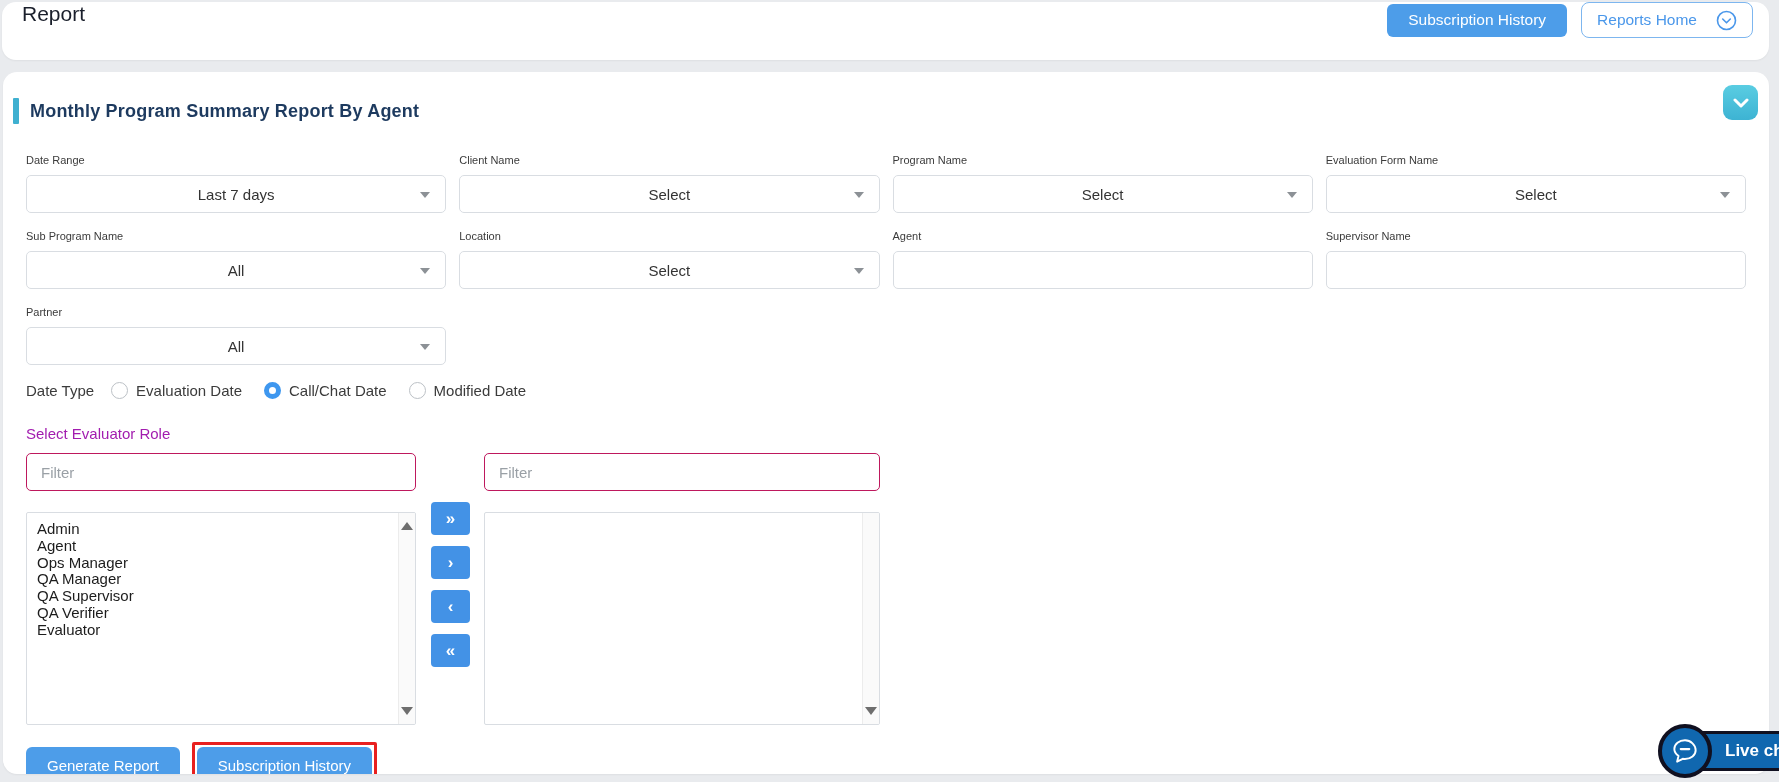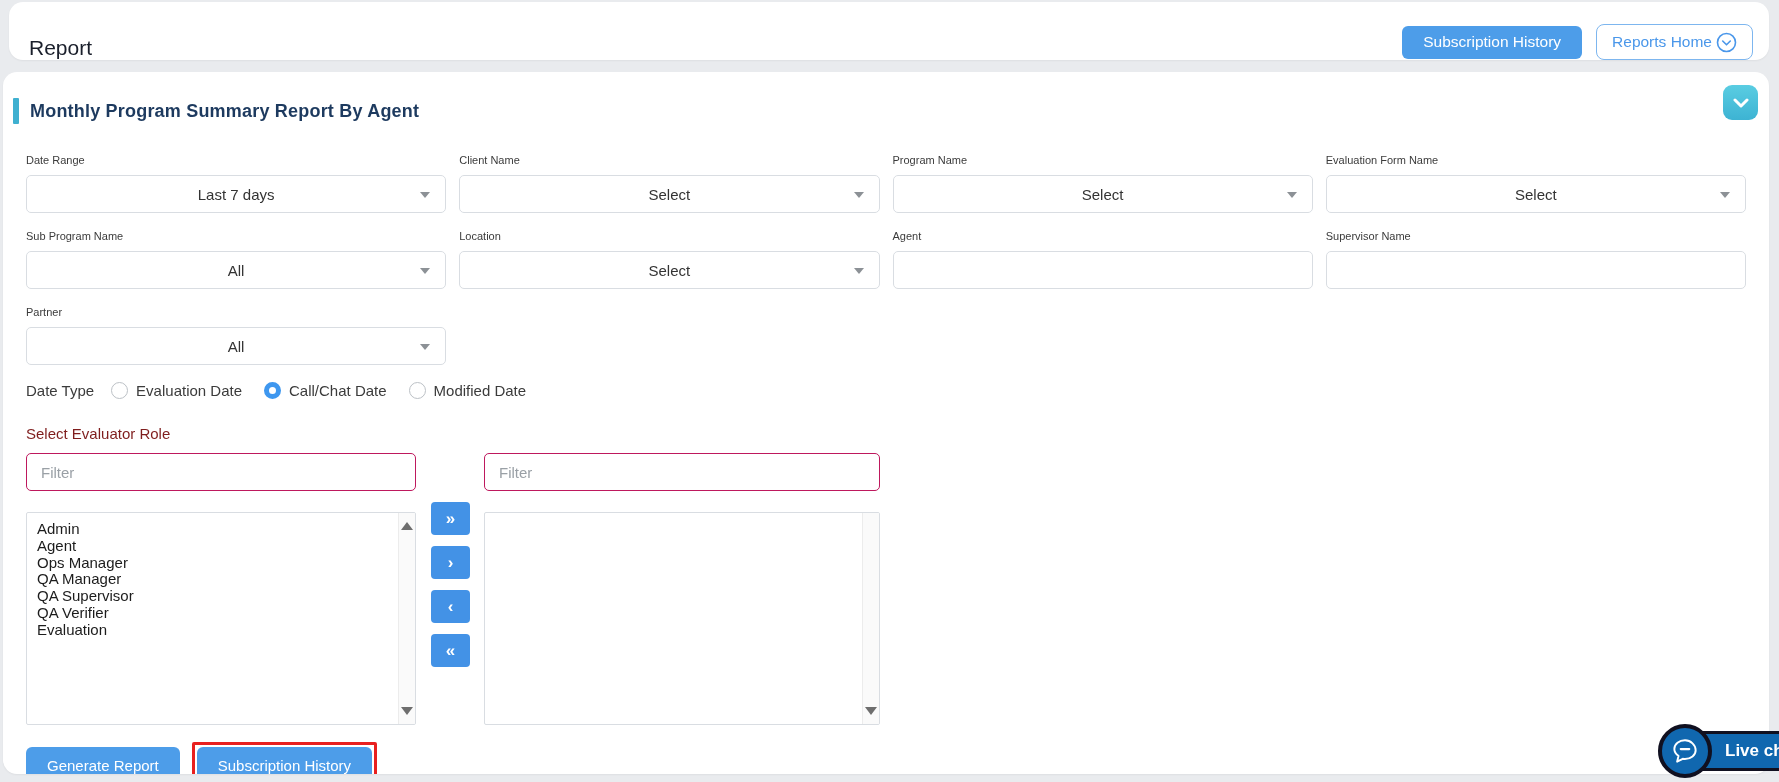--- a/index.html
+++ b/index.html
@@ -10,38 +10,38 @@
     position: relative;
     color: #333;
   }
   .card {
     background: #fff;
     border-radius: 14px;
     box-shadow: 0 1px 2px rgba(0,0,0,0.05);
   }
   
   .card-top {
-    margin: 2px 10px 0 9px;
+    margin: 2px 10px 0 2px;
     height: 58px;
     display: flex;
-    align-items: flex-end;
+    align-items: flex-start;
     justify-content: space-between;
     padding: 0 16px 0 20px;
   }
   .page-title { font-size: 21px; color: #1a1f2b; }
   .top-actions { display: flex; align-items: center; gap: 14px; }
   .btn { cursor: pointer; font-family: inherit; }
   .btn-blue {
     background: #4d9de9; color: #fff; border: none;
     height: 33px; padding: 0 21px; border-radius: 6px; font-size: 15.5px;
   }
   .btn-outline {
     background: #fff; color: #4a97ea; border: 1px solid #7db6ef;
     height: 36px; padding: 0 15px; border-radius: 8px; font-size: 15.5px;
-    display: flex; align-items: center; gap: 4px;
+    display: flex; align-items: center; gap: 19px;
   }
   
   .card-main {
     margin: 12px 10px 0 3px;
     height: 702px;
     position: relative;
     overflow: hidden;
   }
   .panel-head {
     padding: 26px 20px 0 10px;
@@ -87,21 +87,21 @@
     font-size: 15px; color: #3b3b3b;
   }
   .datetype-row .dt-label { margin-right: 17px; }
   .radio-opt { display: flex; align-items: center; margin-right: 22px; cursor: pointer; }
   .radio {
     width: 17px; height: 17px; border-radius: 50%;
     border: 1px solid #bcc1c6; background: #fff; margin-right: 8px; flex: none;
   }
   .radio.checked { border: 5px solid #3e97ef; }
   
-  .evalrole-label { font-size: 15px; color: #7f1d1d; margin-bottom: 11px; }
+  .evalrole-label { font-size: 15px; color: #a21caf; margin-bottom: 11px; }
   .duallist { display: flex; align-items: flex-start; }
   .panel-l { width: 390px; }
   .panel-r { width: 396px; }
   .filter-input {
     width: 100%; height: 38px;
     border: 1px solid #be185d; border-radius: 5px;
     padding: 0 14px; font: inherit; font-size: 15px; color: #333; outline: none;
   }
   .filter-input::placeholder { color: #9aa0a6; }
   .listbox {
@@ -284,21 +284,21 @@
 
       <div class="panel-l">
         <input class="filter-input" type="text" placeholder="Filter" style="">
         <div class="listbox">
           <div class="list-item">Admin</div>
           <div class="list-item">Agent</div>
           <div class="list-item">Ops Manager</div>
           <div class="list-item">QA Manager</div>
           <div class="list-item">QA Supervisor</div>
           <div class="list-item">QA Verifier</div>
-          <div class="list-item">Evaluation</div>
+          <div class="list-item">Evaluator</div>
           <div class="scrollbar">
             <span class="sb-up"></span>
             <span class="sb-down"></span>
           </div>
         </div>
       </div>
 
       <div class="t-col">
         <button class="t-btn">»</button>
         <button class="t-btn">›</button>

